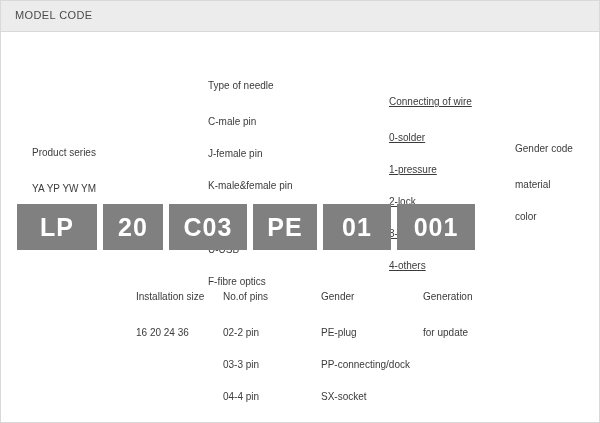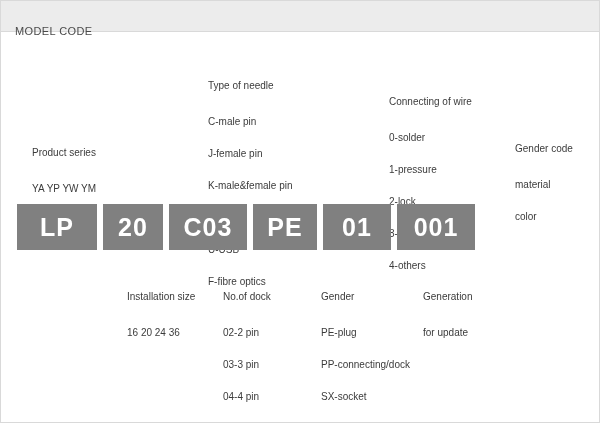--- a/index.html
+++ b/index.html
@@ -28,21 +28,21 @@
     left: 0;
     top: 0;
     width: 598px;
     height: 30px;
     background: #ececec;
     border-bottom: 1px solid #d9d9d9;
   }
   .header-title {
     position: absolute;
     left: 14px;
-    top: 24px;
+    top: 8px;
     font-size: 11px;
     letter-spacing: 0.4px;
     color: #4a4a4a;
   }
   
   .boxes {
     position: absolute;
     left: 16px;
     top: 203px;
     display: flex;
@@ -79,25 +79,25 @@
     display: block;
     margin-bottom: 4px;
   }
   .ann .line {
     display: block;
   }
 
   
   .ann-product   { left: 31px;  top: 128px; }
   .ann-needle    { left: 207px; top: 61px;  }
-  .ann-wire      { left: 388px; top: 77px;  }
+  .ann-wire      { left: 388px; top: 77px; text-decoration: underline;  }
   .ann-special   { left: 514px; top: 124px; }
 
   
-  .ann-install   { left: 126px; top: 272px; }
+  .ann-install   { left: 135px; top: 272px; }
   .ann-pins      { left: 222px; top: 272px; }
   .ann-gender    { left: 320px; top: 272px; }
   .ann-gen       { left: 422px; top: 272px; }
 </style>
 </head>
 <body>
 
 <div id="page">
 
   <div class="header-bar">
@@ -143,21 +143,21 @@
     <div class="code-box box-w5">01</div>
     <div class="code-box box-w6">001</div>
   </div>
 
   <div class="ann ann-install">
     <span class="title">Installation size</span>
     <span class="line">16 20 24 36</span>
   </div>
 
   <div class="ann ann-pins">
-    <span class="title">No.of dock</span>
+    <span class="title">No.of pins</span>
     <span class="line">02-2 pin</span>
     <span class="line">03-3 pin</span>
     <span class="line">04-4 pin</span>
     <span class="line">05-5 pin</span>
     
     
     
   </div>
 
   <div class="ann ann-gender">

